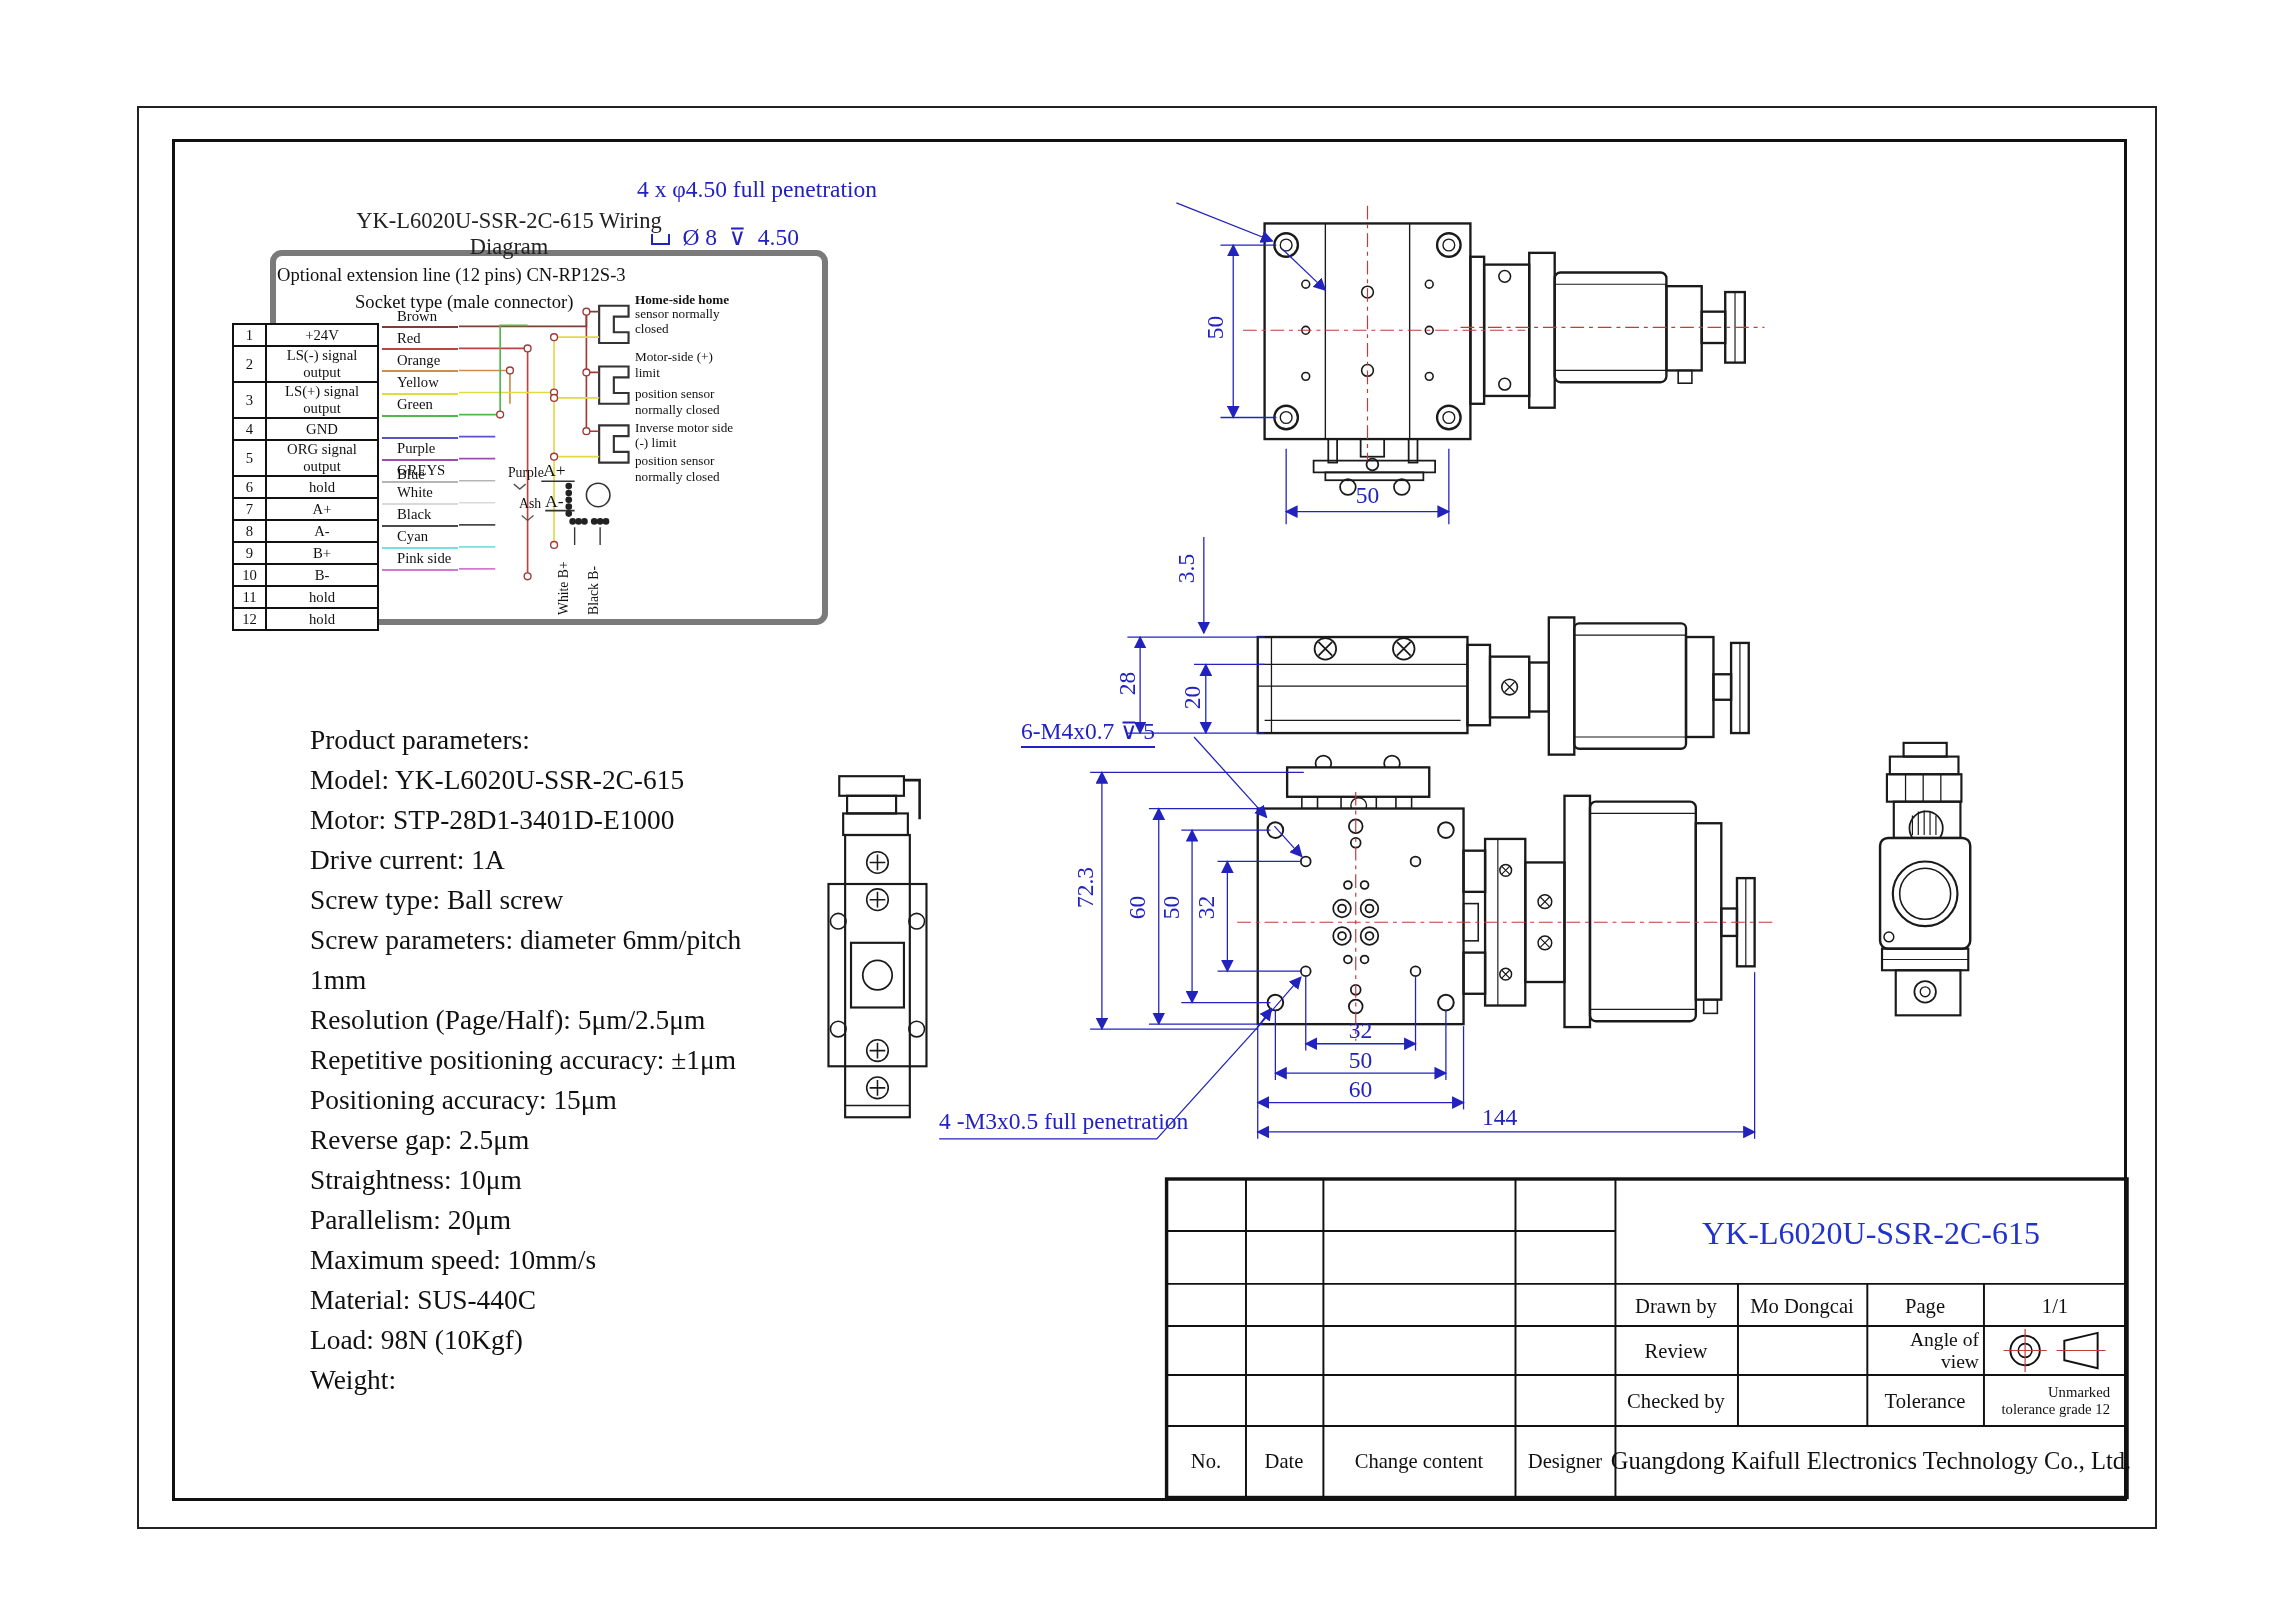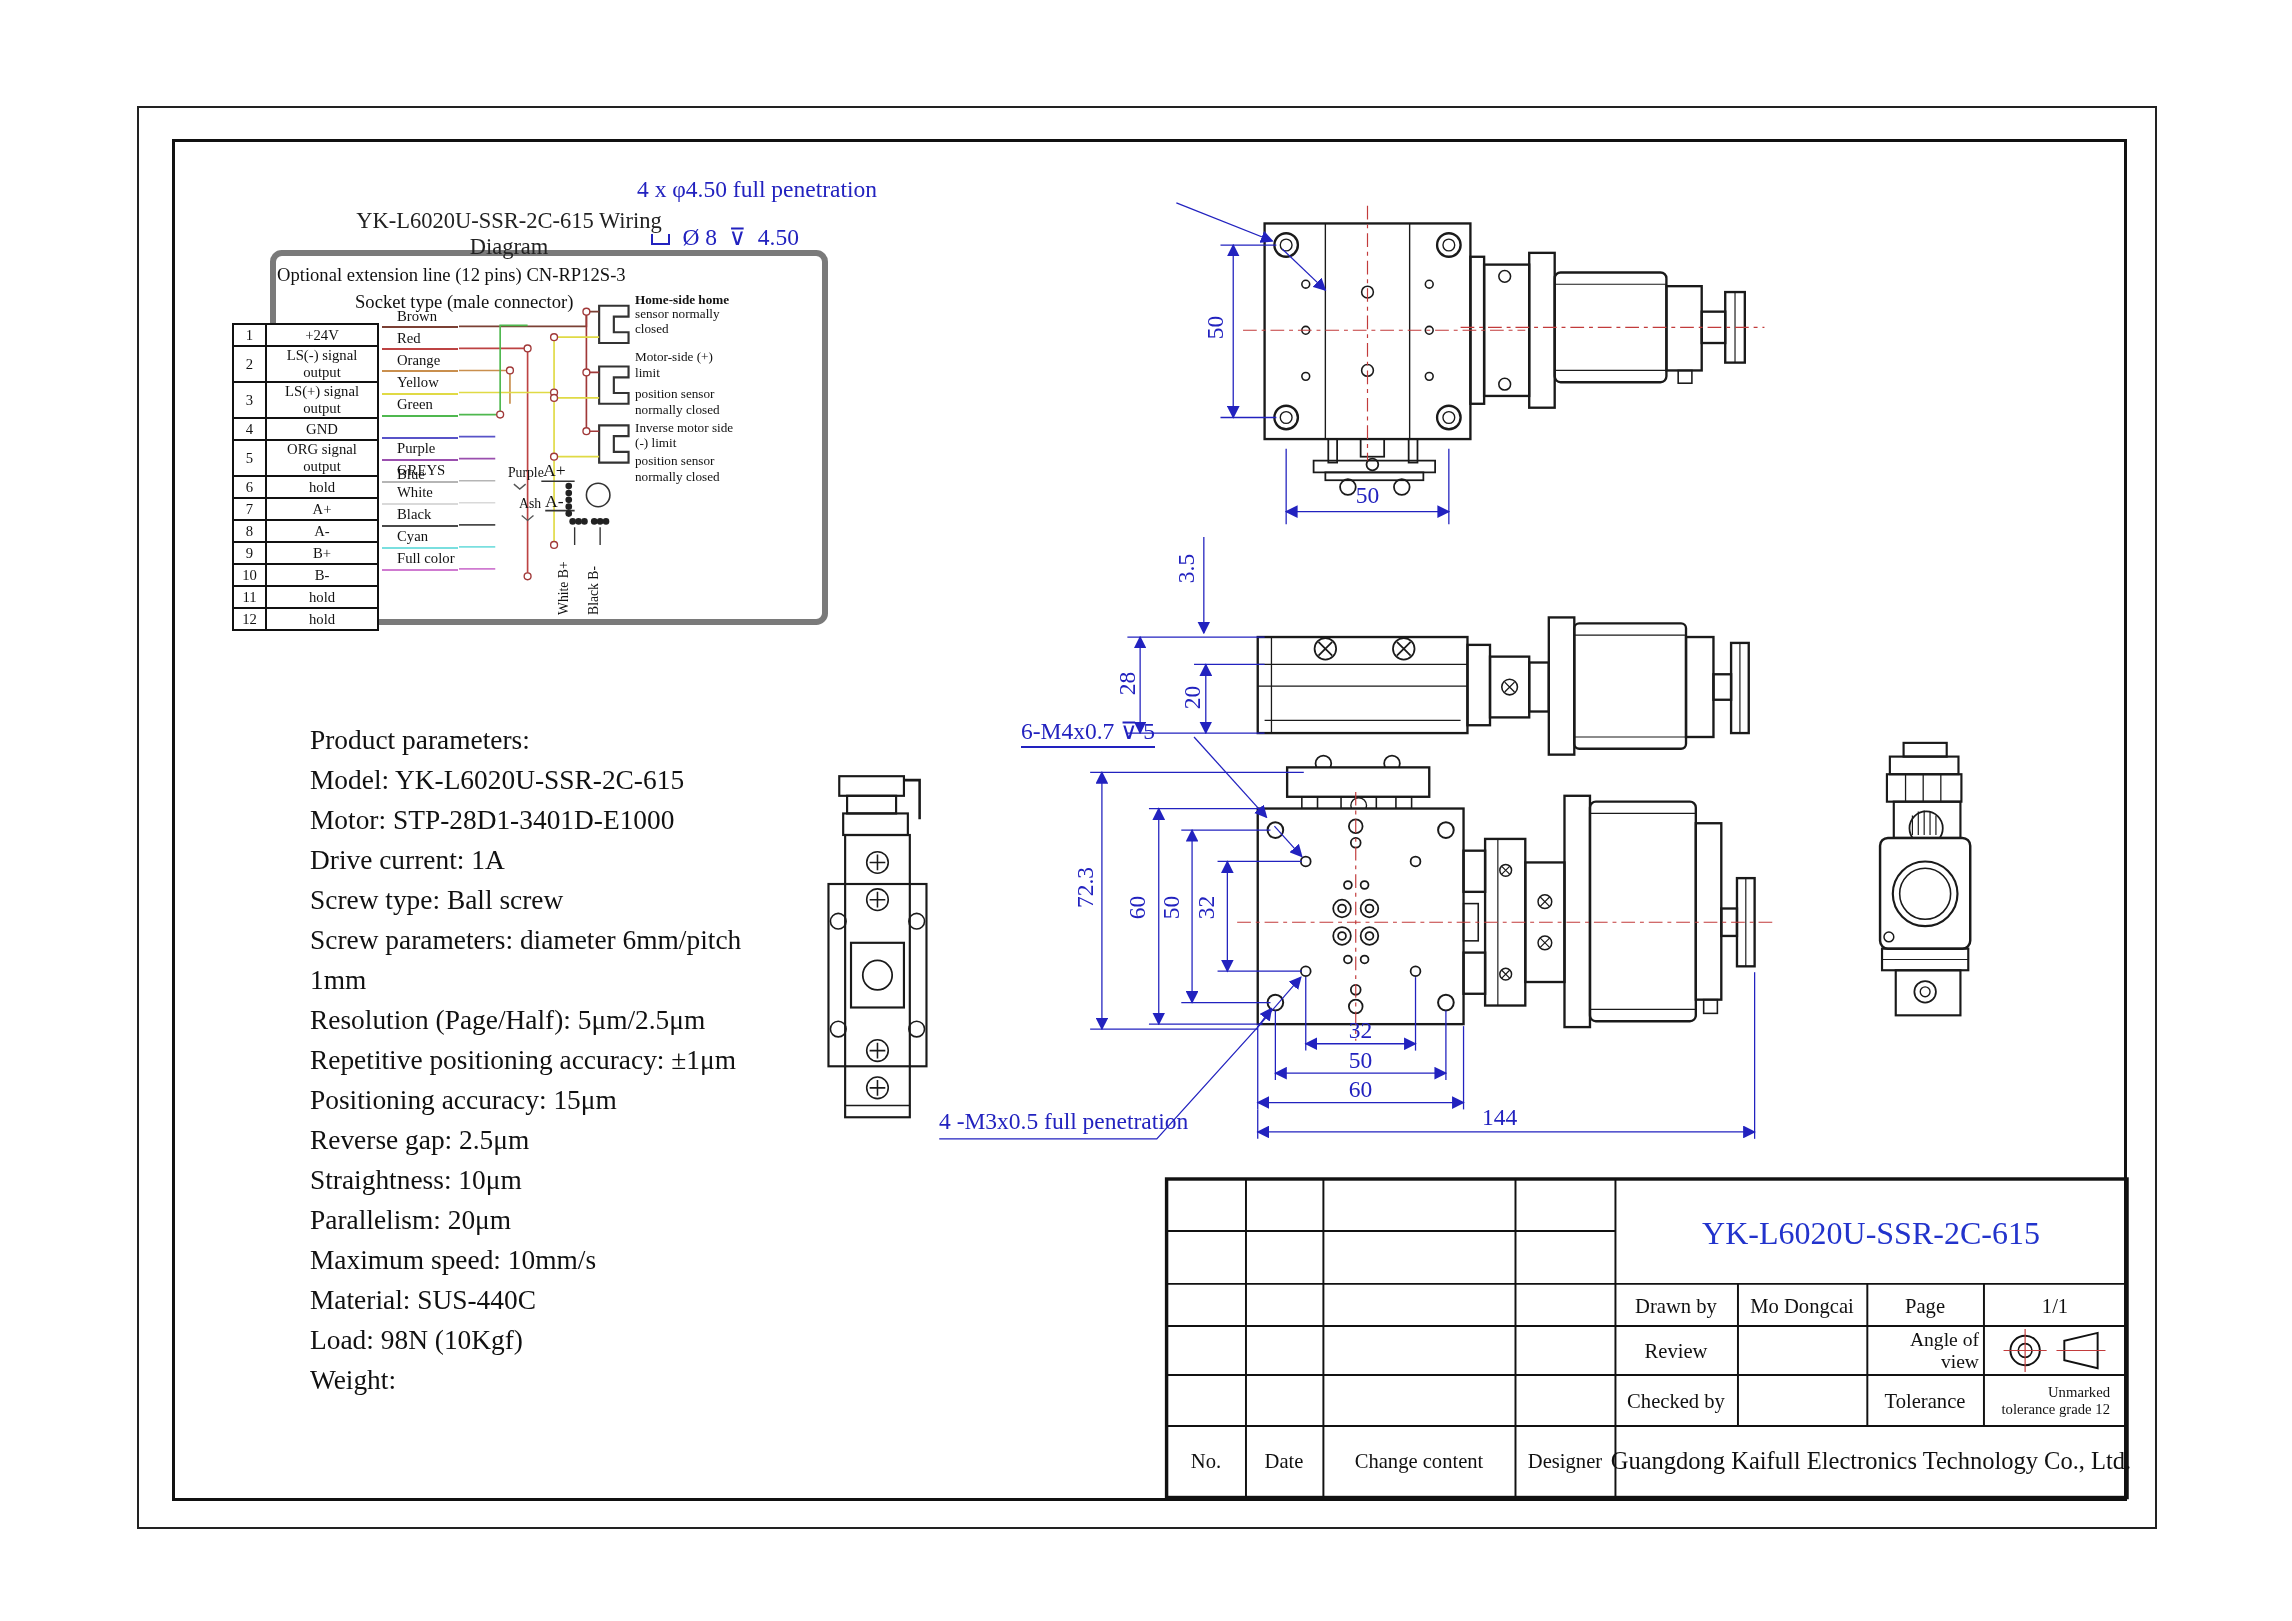--- a/index.html
+++ b/index.html
@@ -441,21 +441,21 @@
       <div class="wire-label abs" style="top: 440px;">Purple</div>
       <div class="wire-underline abs" style="top: 459px; background: rgb(154, 79, 174);"></div>
       <div class="wire-label abs" style="top: 462px;">GREYS</div>
       <div class="wire-underline abs" style="top: 481px; background: rgb(181, 181, 181);"></div>
       <div class="wire-label abs" style="top: 484px;">White</div>
       <div class="wire-underline abs" style="top: 503px; background: rgb(217, 217, 217);"></div>
       <div class="wire-label abs" style="top: 506px;">Black</div>
       <div class="wire-underline abs" style="top: 525px; background: rgb(74, 74, 74);"></div>
       <div class="wire-label abs" style="top: 528px;">Cyan</div>
       <div class="wire-underline abs" style="top: 547px; background: rgb(122, 223, 223);"></div>
-      <div class="wire-label abs" style="top: 550px;">Full color</div>
+      <div class="wire-label abs" style="top: 550px;">Pink side</div>
       <div class="wire-underline abs" style="top: 569px; background: rgb(207, 122, 208);"></div>
     </div>
   <div id="conn-labels">
       <div class="conn-label" style="left: 635px; top: 292px; font-weight: bold;">Home-side home</div>
       <div class="conn-label" style="left: 635px; top: 306px;">sensor normally</div>
       <div class="conn-label" style="left: 635px; top: 321px;">closed</div>
       <div class="conn-label" style="left: 635px; top: 349px;">Motor-side (+)</div>
       <div class="conn-label" style="left: 635px; top: 365px;">limit</div>
       <div class="conn-label" style="left: 635px; top: 386px;">position sensor</div>
       <div class="conn-label" style="left: 635px; top: 402px;">normally closed</div>

